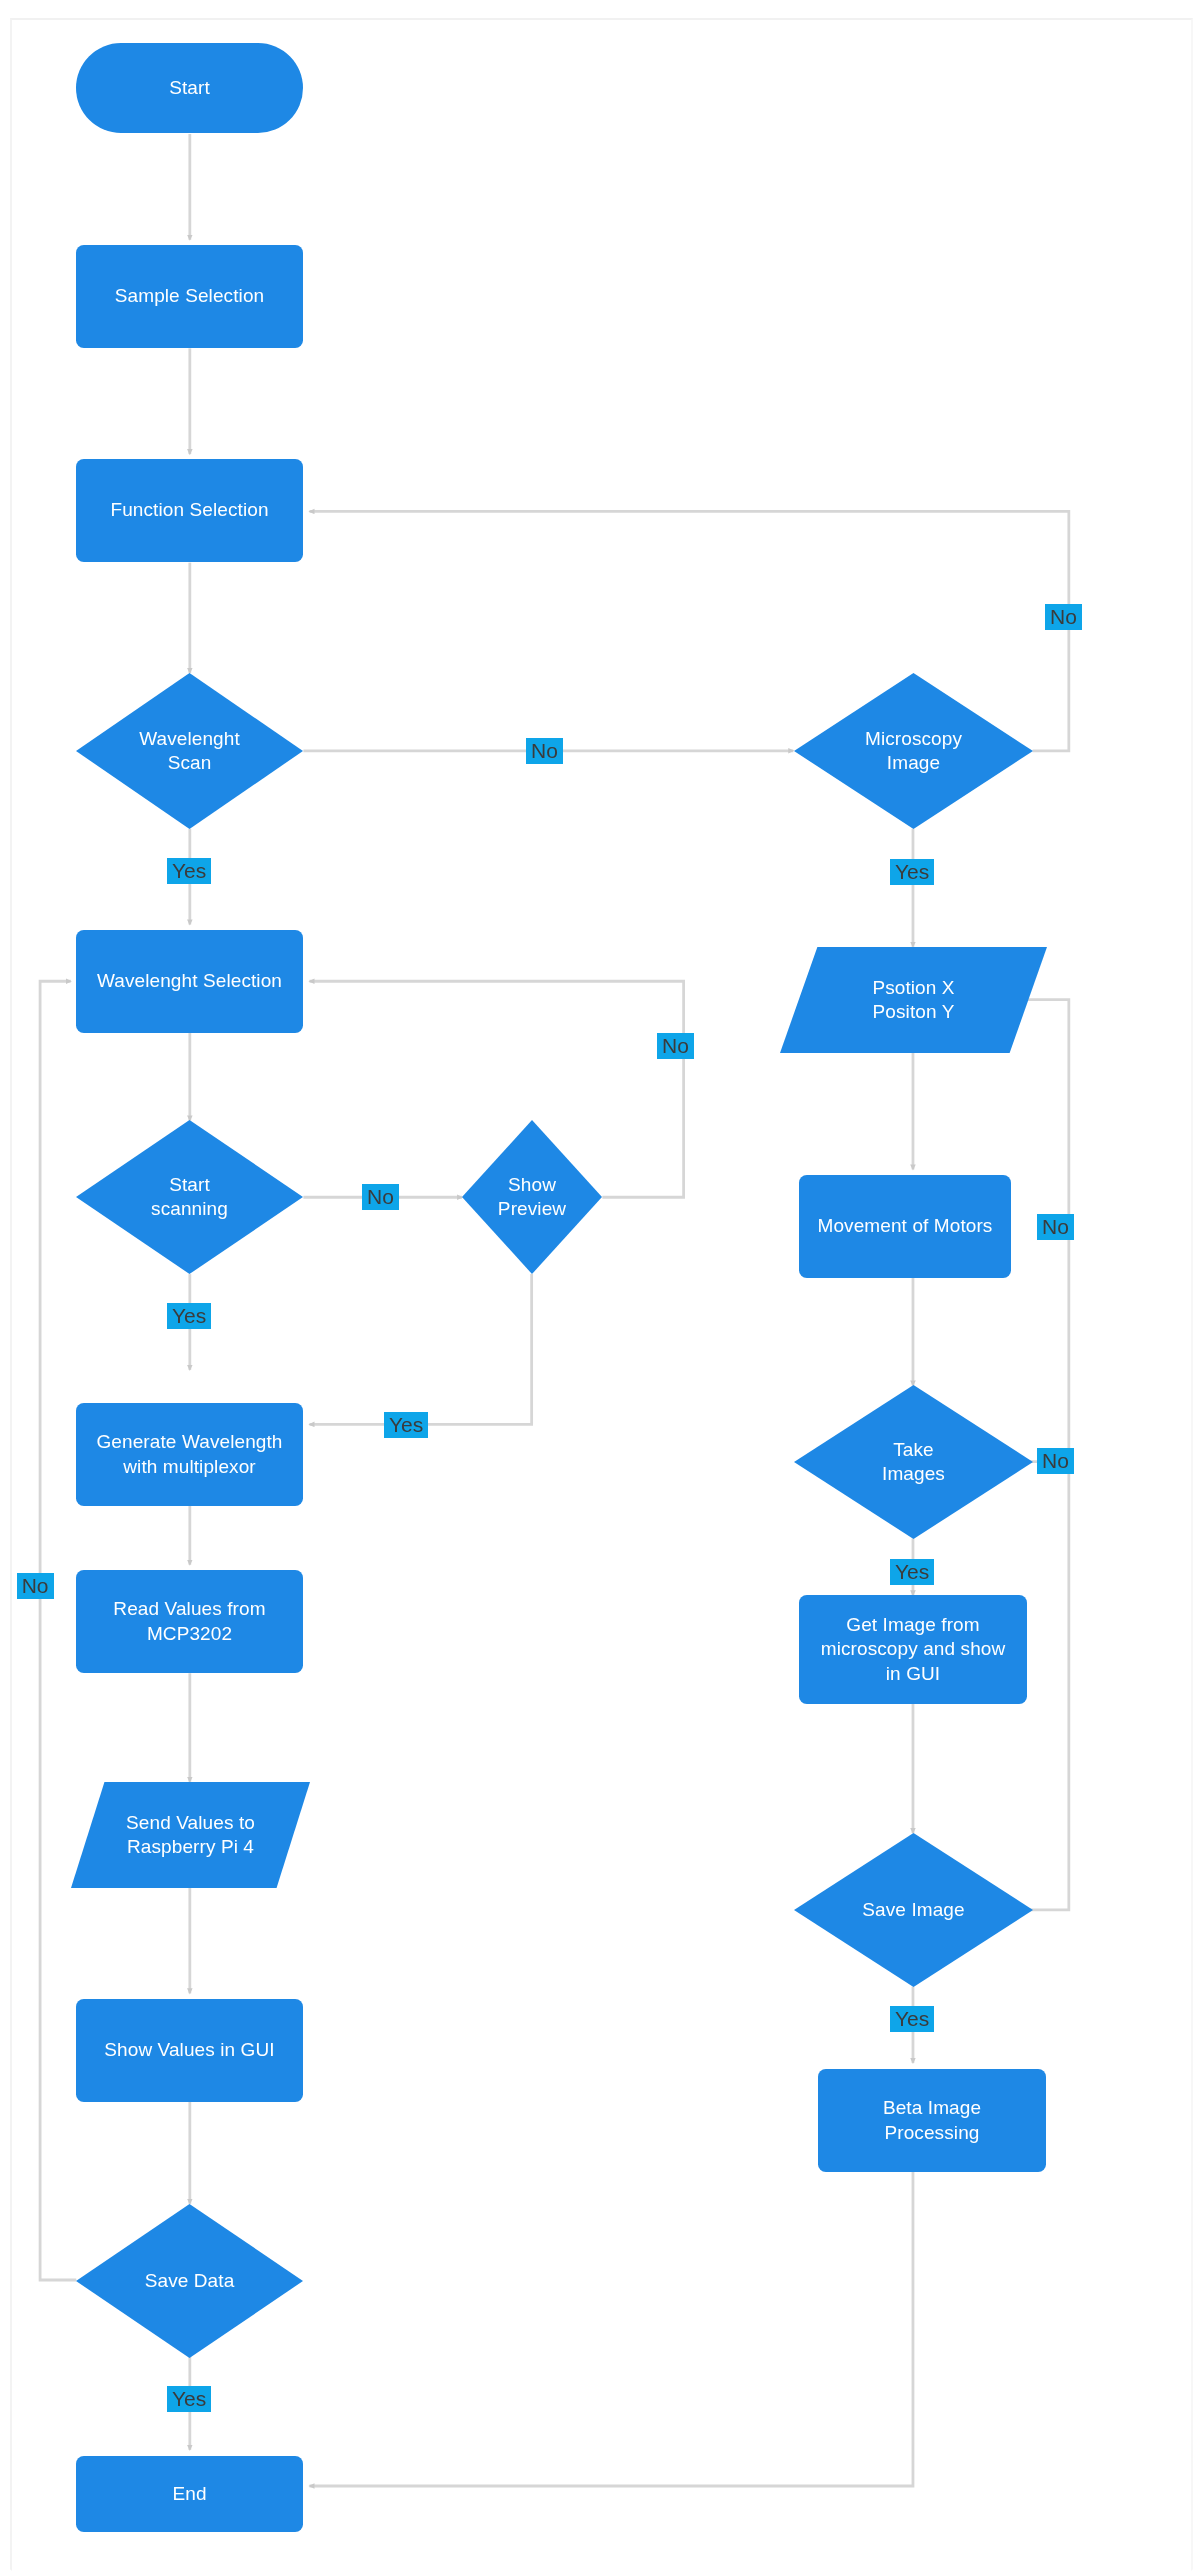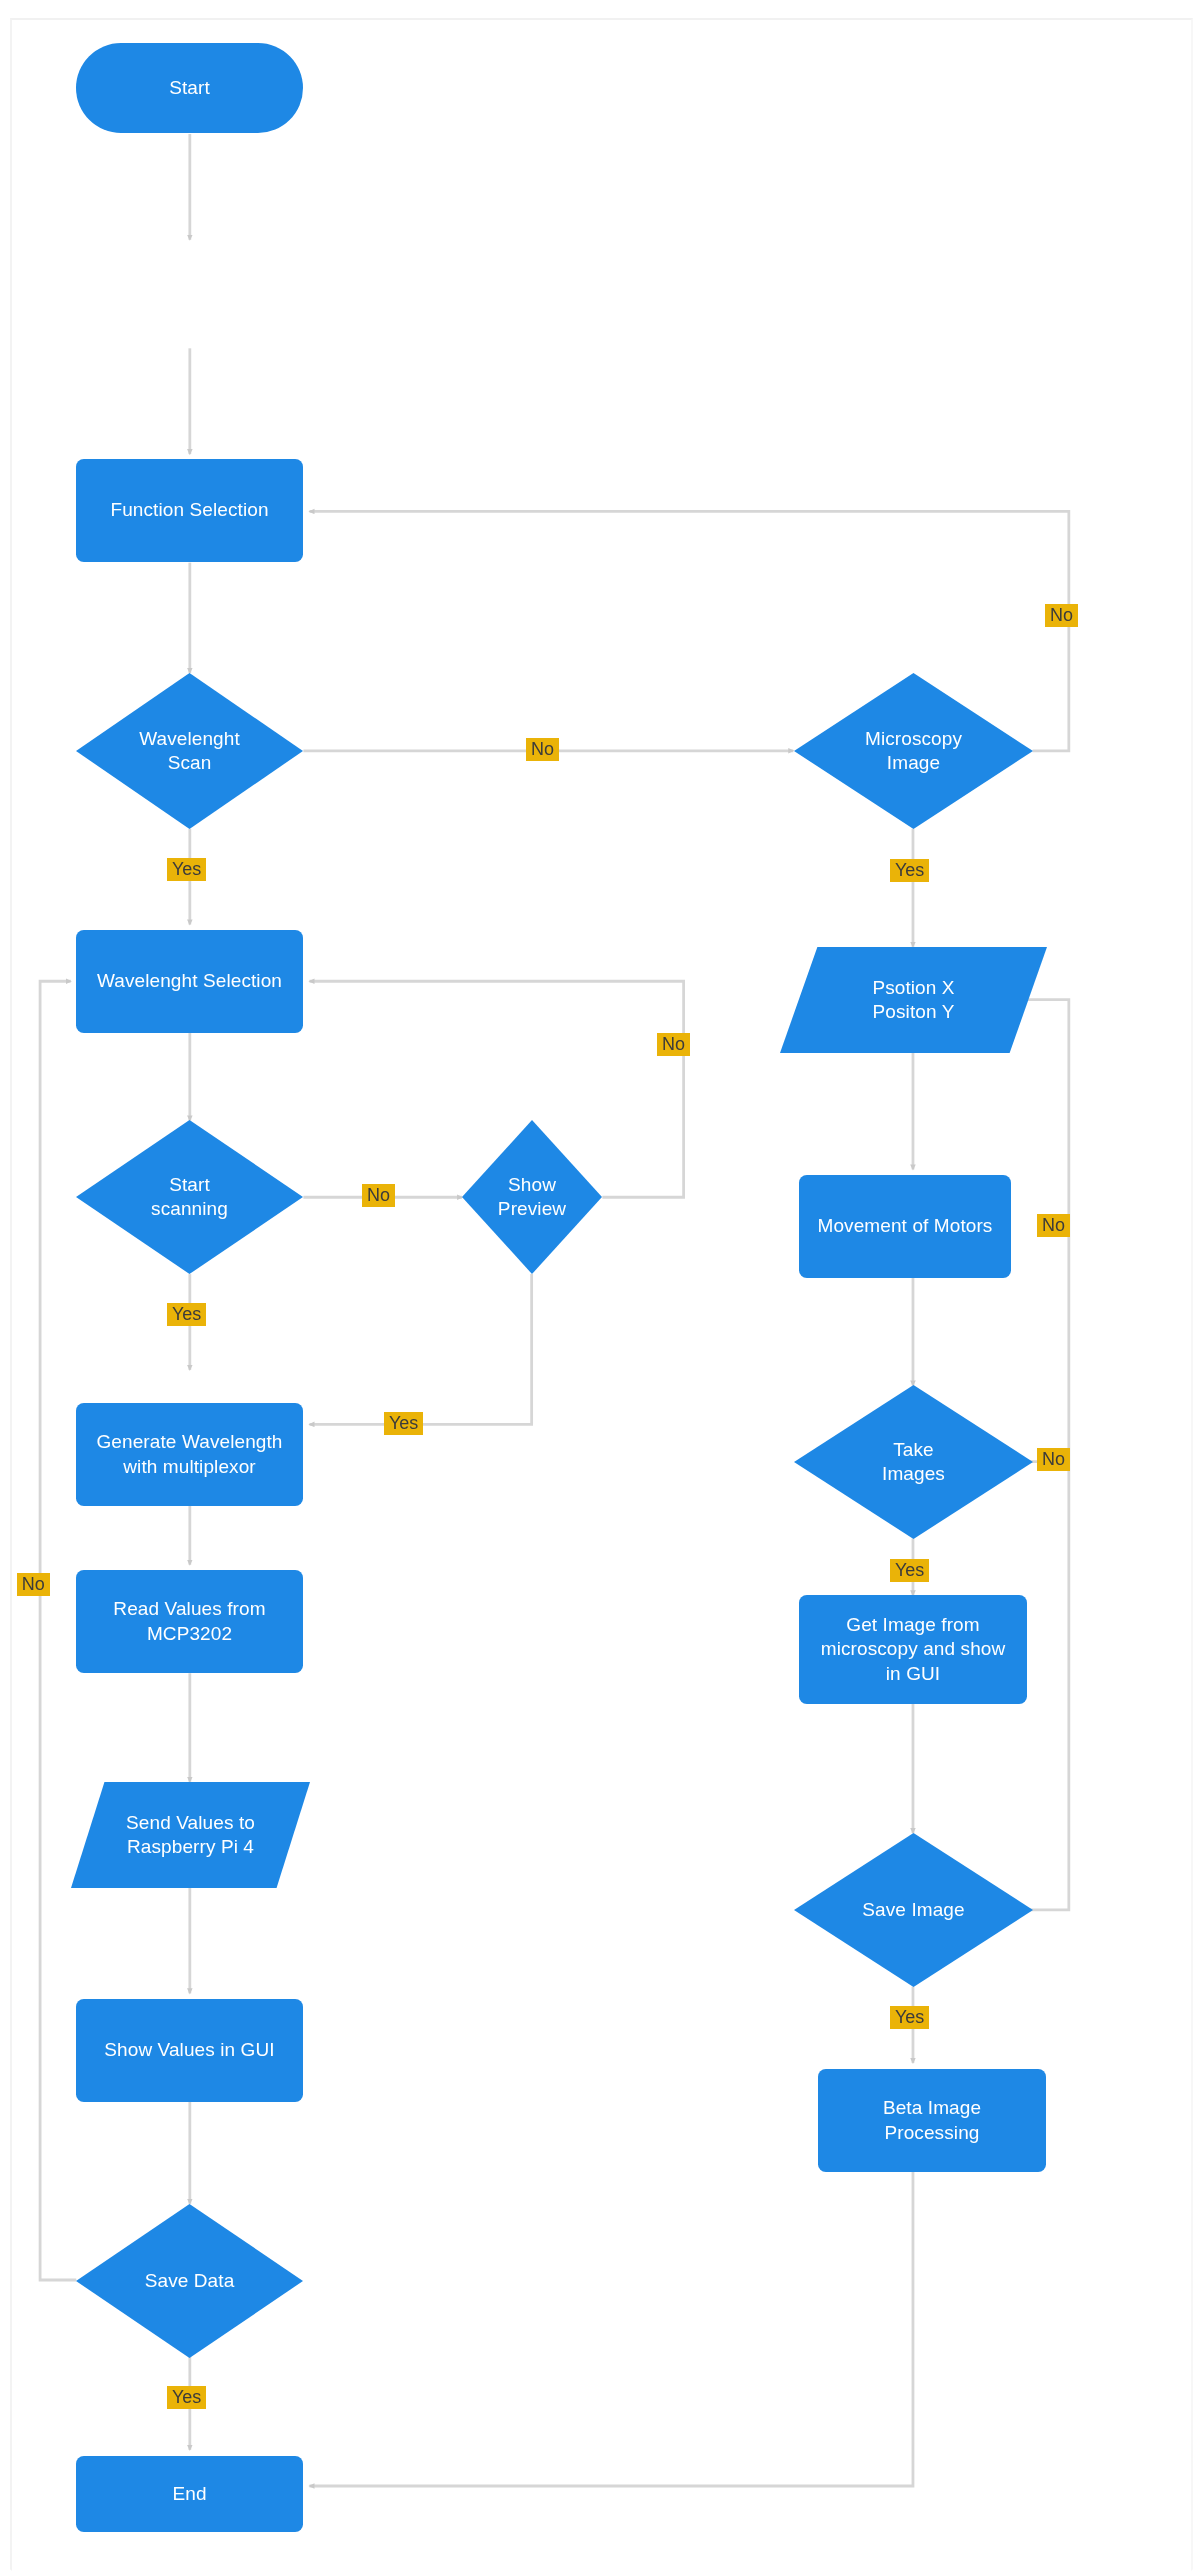--- a/index.html
+++ b/index.html
@@ -79,24 +79,24 @@
     z-index: 1;
   }
   .diamond .shape {
     clip-path: polygon(50% 0%, 100% 50%, 50% 100%, 0% 50%);
   }
   .para .shape {
     clip-path: polygon(14% 0%, 100% 0%, 86% 100%, 0% 100%);
   }
   .edge-label {
     position: absolute;
-    font-size: 18px;
+    font-size: 21px;
     color: #3b3b3b;
     font-family: "Liberation Sans", sans-serif;
-    background: #eab308;
+    background: #0ea5e9;
     padding: 1.1px 5px;
     white-space: nowrap;
     z-index: 4;
     text-align: center;
   }
 </style>
 </head>
 <body>
 
 <div id="canvas">
@@ -167,20 +167,23 @@
     </g>
     <g fill="none" stroke="#d6d6d6" stroke-width="5" marker-end="url(#arrow)">
       <path d="M1820,1795 L1757,1795"></path>
     </g>
   </svg>
 
   <div class="node pill" style="left:76px; top:43px; width:227px; height:90px;">
     <span class="label">Start</span>
   </div>
 
+  <div class="node proc" style="left:76px; top:245px; width:227px; height:103px;">
+    <span class="label">Sample Selection</span>
+  </div>
 
   <div class="node proc" style="left:76px; top:459px; width:227px; height:103px;">
     <span class="label">Function Selection</span>
   </div>
 
   <div class="node diamond" style="left:76px; top:673px; width:227px; height:156px;">
     <span class="shape"></span>
     <span class="label">Wavelenght
 Scan</span>
   </div>

